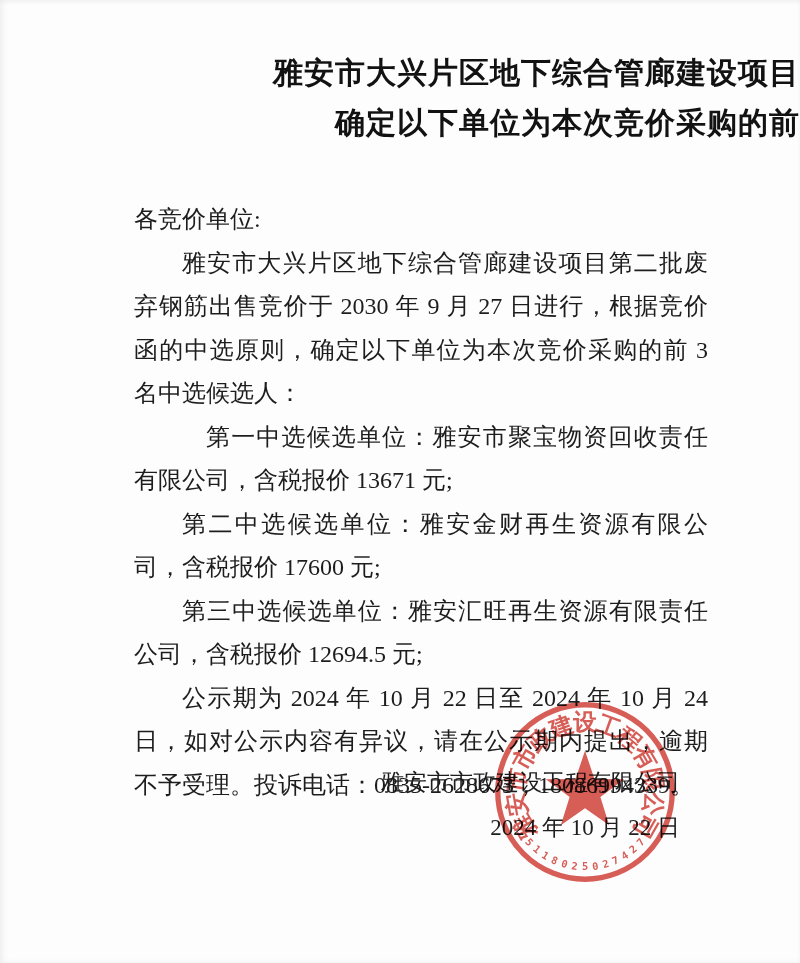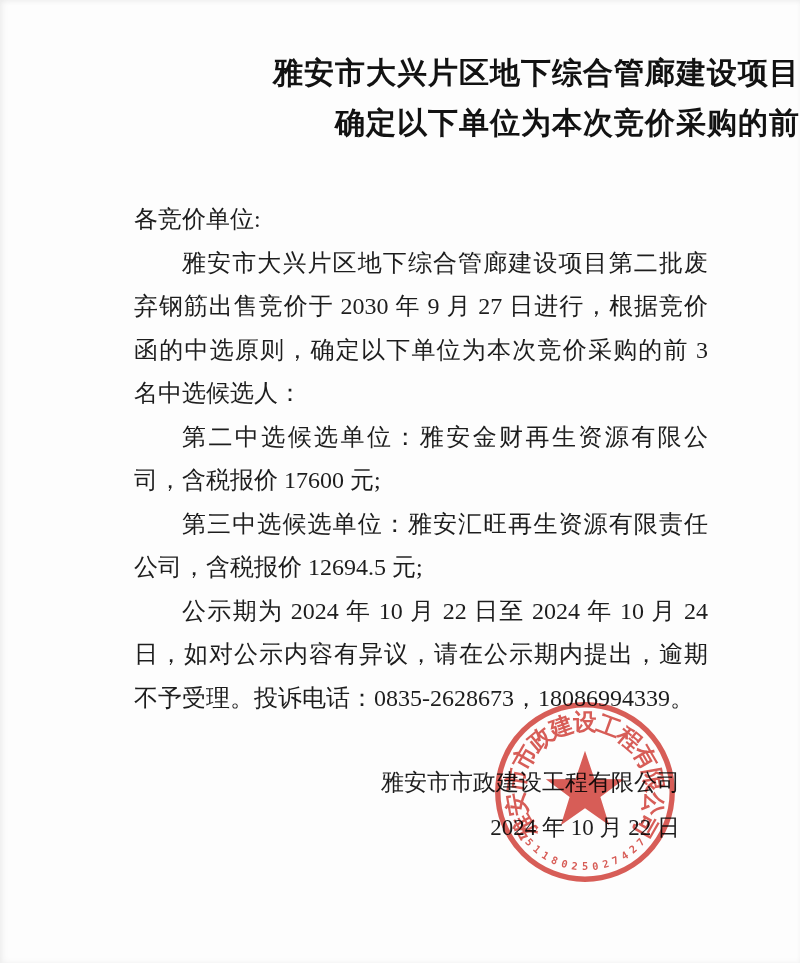--- a/index.html
+++ b/index.html
@@ -67,20 +67,21 @@
 <div class="page">
 
   <div class="titles">
     <h1 class="title-line">雅安市大兴片区地下综合管廊建设项目</h1>
     <h1 class="title-line">确定以下单位为本次竞价采购的前</h1>
   </div>
 
   <div class="doc-body">
     <p class="salutation">各竞价单位:</p>
     <p class="para">雅安市大兴片区地下综合管廊建设项目第二批废弃钢筋出售竞价于 2030 年 9 月 27 日进行，根据竞价函的中选原则，确定以下单位为本次竞价采购的前 3 名中选候选人：</p>
+    <p class="para deep-indent">第一中选候选单位：雅安市聚宝物资回收责任有限公司，含税报价 13671 元;</p>
     <p class="para">第二中选候选单位：雅安金财再生资源有限公司，含税报价 17600 元;</p>
     <p class="para">第三中选候选单位：雅安汇旺再生资源有限责任公司，含税报价 12694.5 元;</p>
     <p class="para">公示期为 2024 年 10 月 22 日至 2024 年 10 月 24 日，如对公示内容有异议，请在公示期内提出，逾期不予受理。投诉电话：0835-2628673，18086994339。</p>
   </div>
 
   <div class="signature">
     <div>雅安市市政建设工程有限公司</div>
     <div>2024 年 10 月 22 日</div>
   </div>
 

